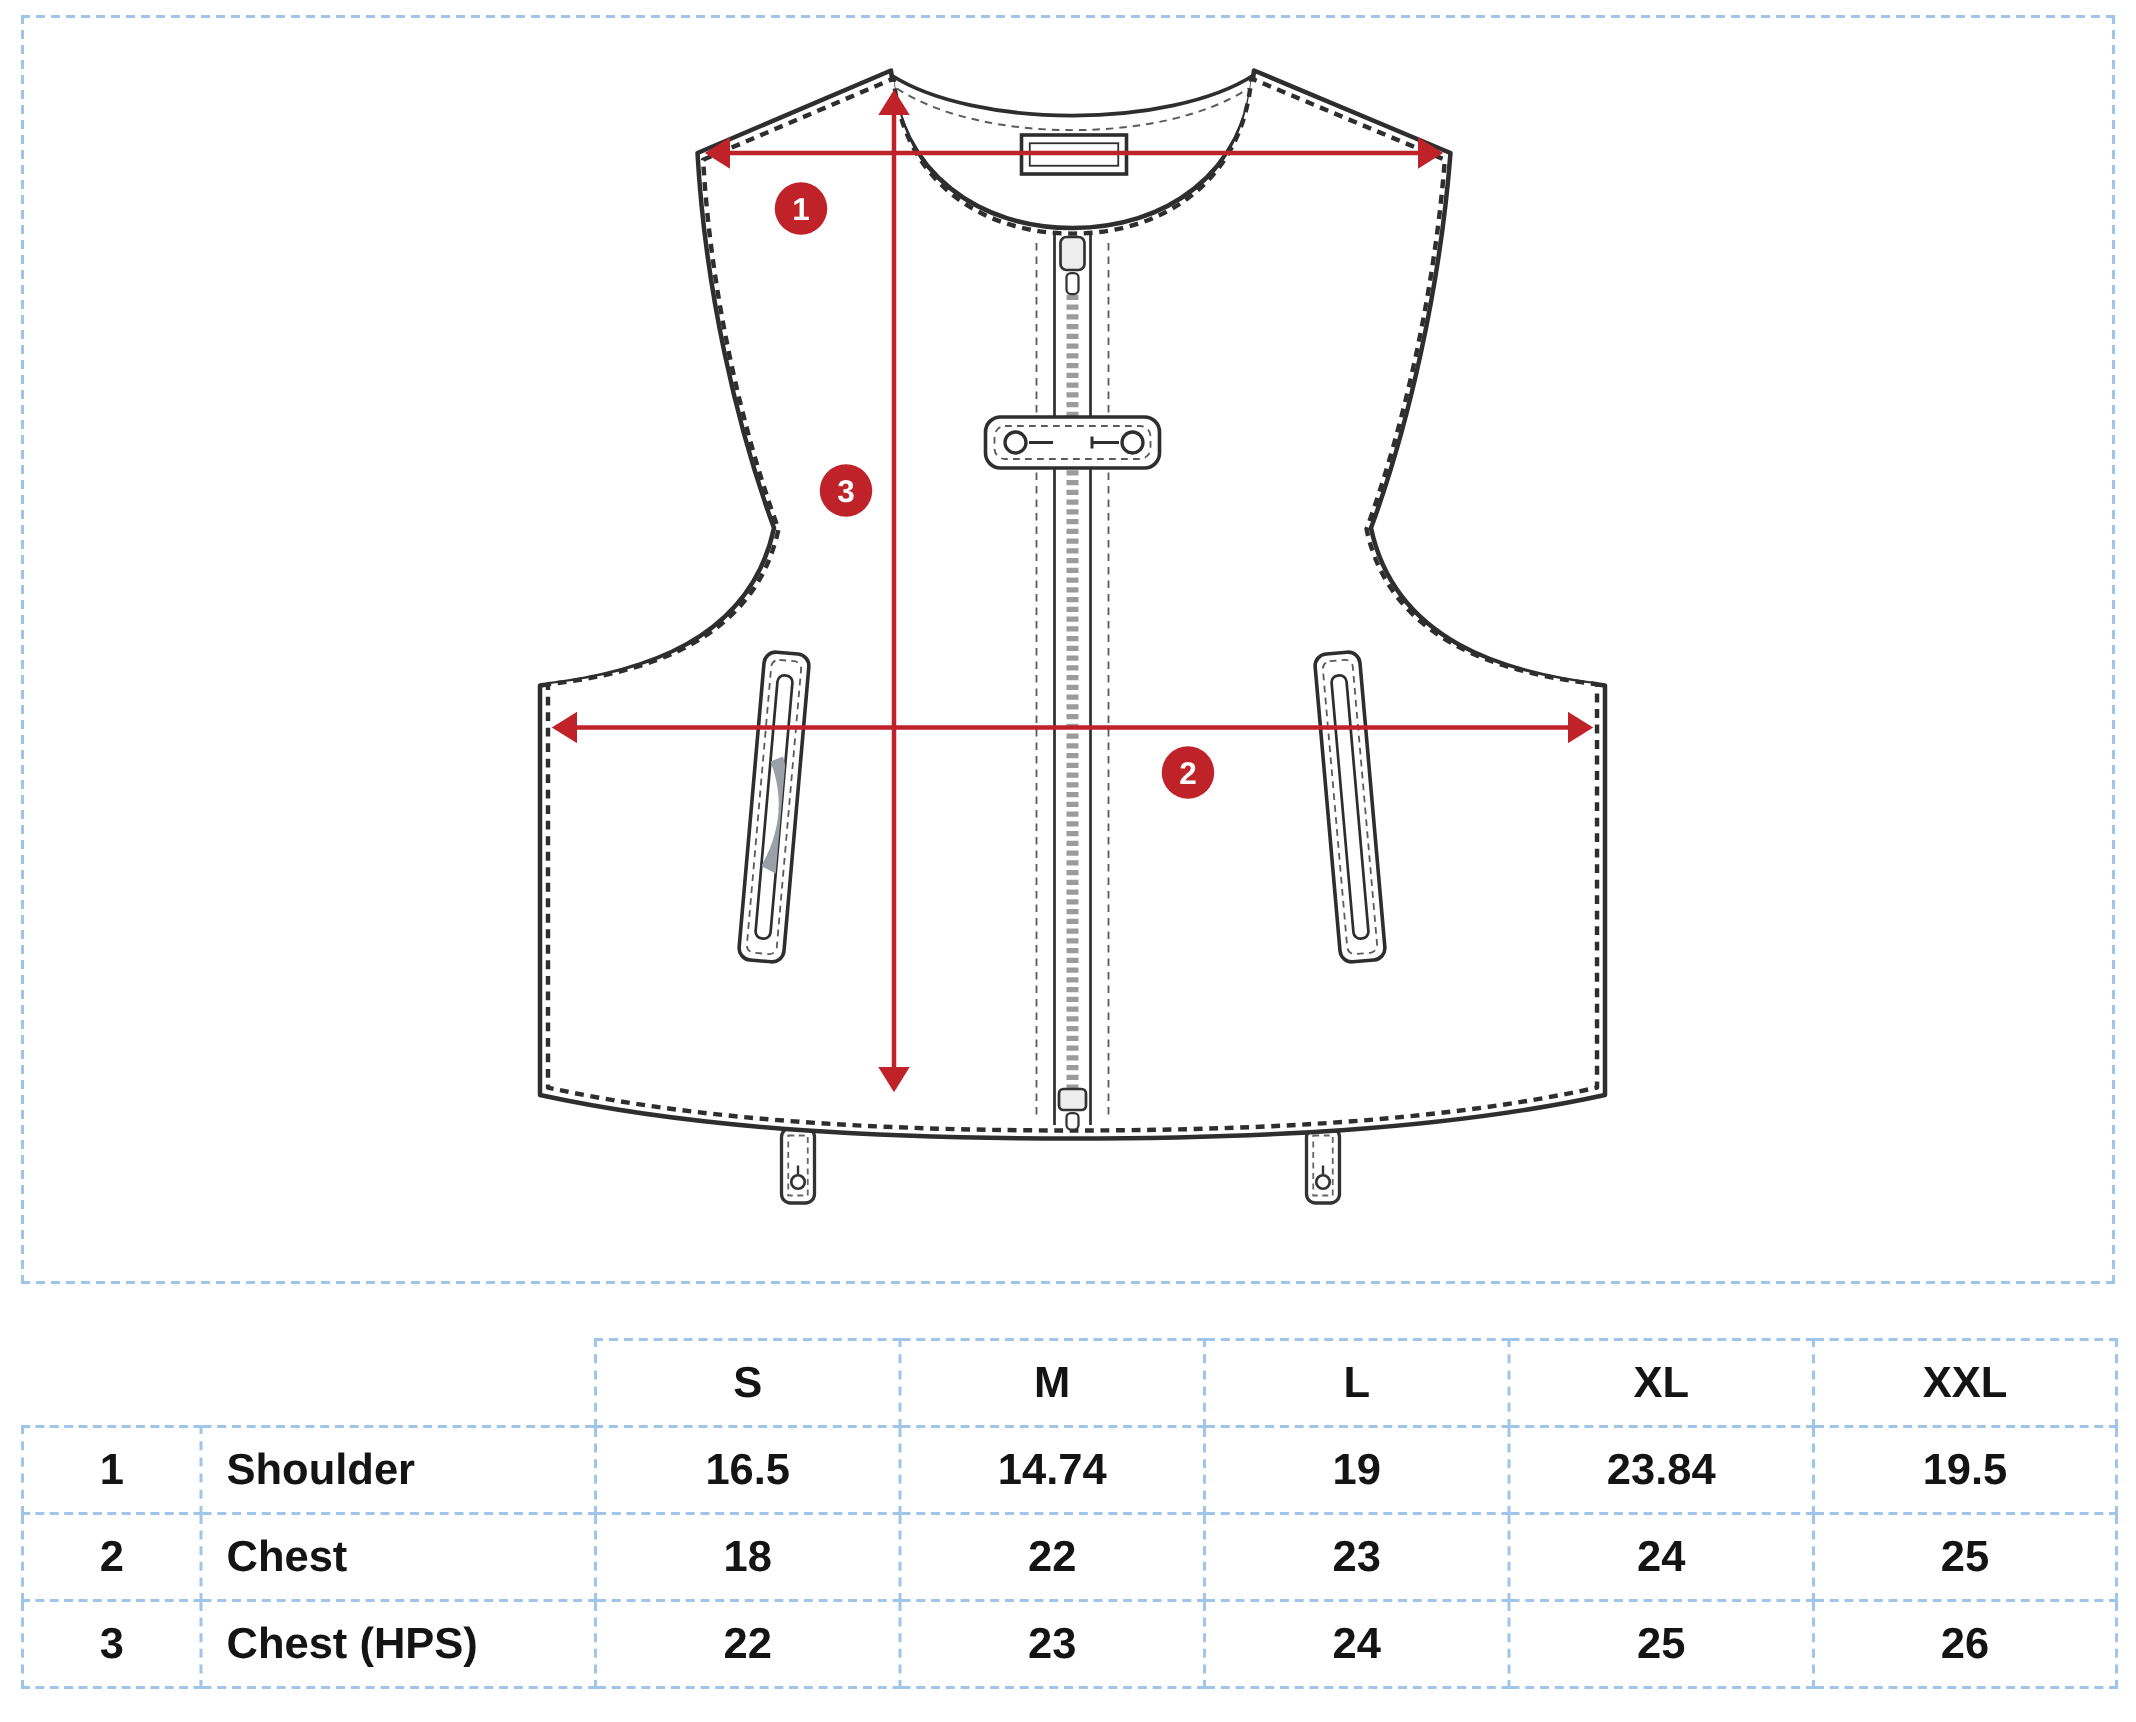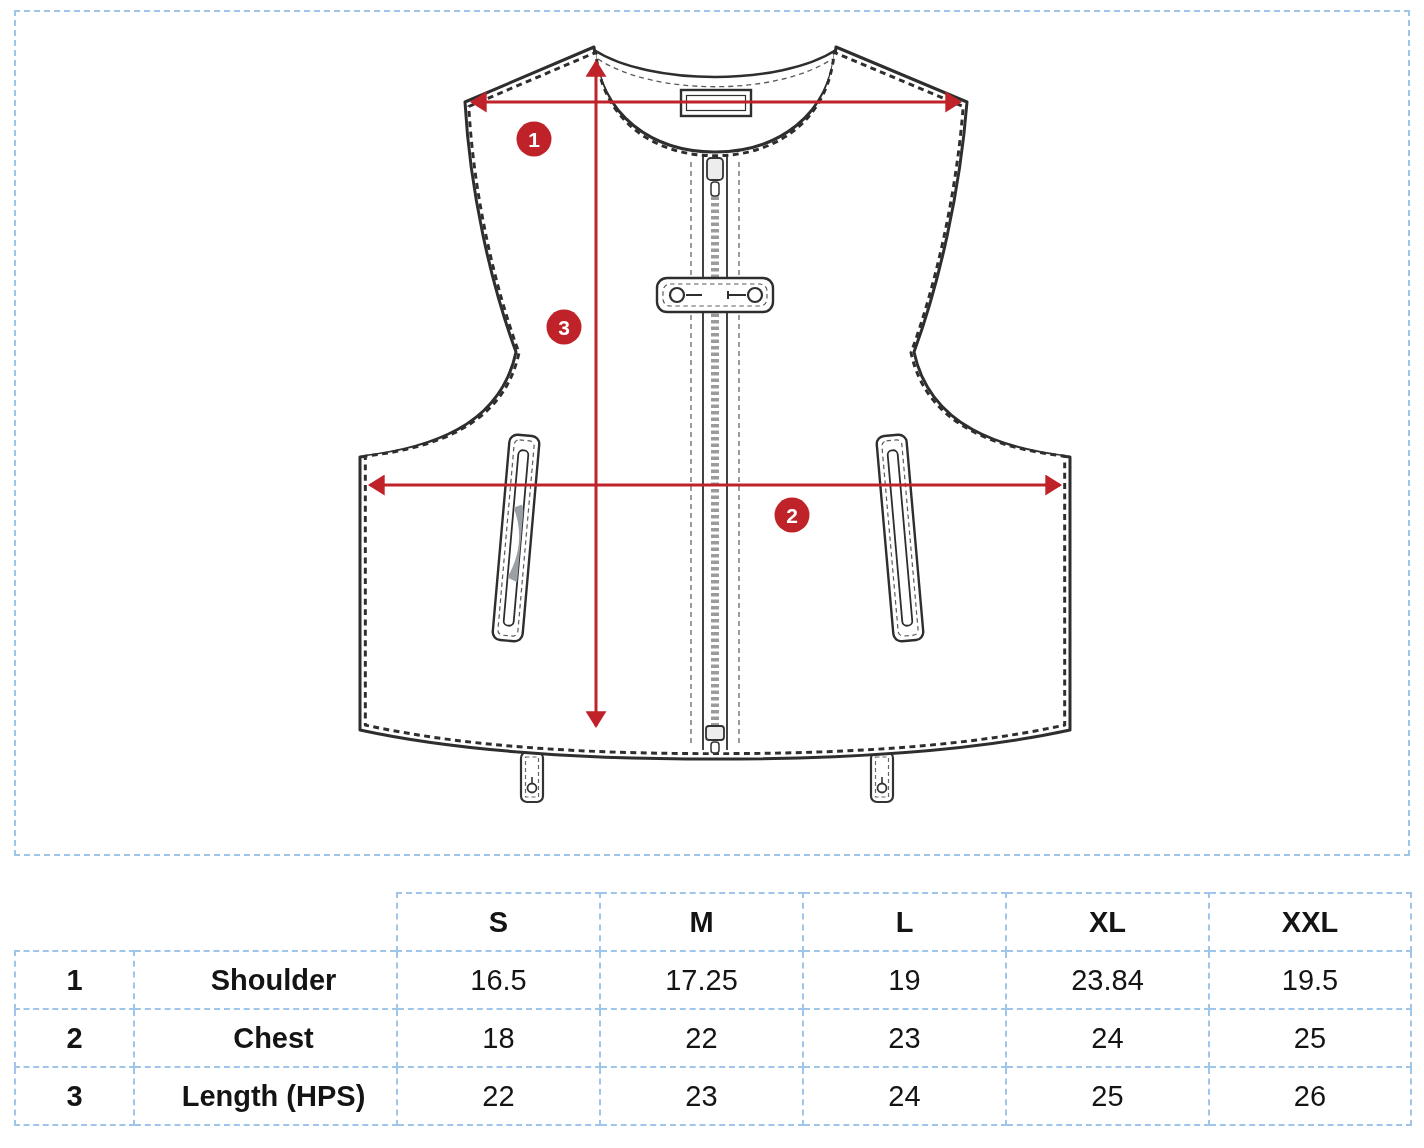--- a/index.html
+++ b/index.html
@@ -32,22 +32,22 @@
   .size-table th, .size-table td {
     box-sizing: border-box;
     border: 2px dashed #9fc5ea;
     height: 58px;
     padding: 0;
     background: #ffffff;
   }
   .size-table thead th { font-weight: bold; text-align: center; }
   .size-table th.blank { border: none; }
   .size-table td.num { font-weight: bold; text-align: center; }
-  .size-table td.label { font-weight: bold; text-align: center; padding-left: 16px; }
-  .size-table td.val { text-align: center; font-weight: normal; }
+  .size-table td.label { font-weight: bold; text-align: left; padding-left: 16px; }
+  .size-table td.val { text-align: center; font-weight: bold; }
 </style>
 </head>
 <body>
 
 <div class="diagram-box">
   <svg viewBox="14 10 1392 842" preserveAspectRatio="xMidYMid meet">
     <defs>
       <marker id="ah" viewBox="0 0 10 10" refX="7" refY="5" markerWidth="7" markerHeight="7" orient="auto-start-reverse">
         <path d="M0,0 L8,5 L0,10 z" fill="#bf2228"></path>
       </marker>
@@ -164,37 +164,37 @@
       <th>L</th>
       <th>XL</th>
       <th>XXL</th>
     </tr>
   </thead>
   <tbody>
     <tr>
       <td class="num">1</td>
       <td class="label">Shoulder</td>
       <td class="val">16.5</td>
-      <td class="val">17.25</td>
+      <td class="val">14.74</td>
       <td class="val">19</td>
       <td class="val">23.84</td>
       <td class="val">19.5</td>
     </tr>
     <tr>
       <td class="num">2</td>
       <td class="label">Chest</td>
       <td class="val">18</td>
       <td class="val">22</td>
       <td class="val">23</td>
       <td class="val">24</td>
       <td class="val">25</td>
     </tr>
     <tr>
       <td class="num">3</td>
-      <td class="label">Length (HPS)</td>
+      <td class="label">Chest (HPS)</td>
       <td class="val">22</td>
       <td class="val">23</td>
       <td class="val">24</td>
       <td class="val">25</td>
       <td class="val">26</td>
     </tr>
   </tbody>
 </table>
 
 </body></html>

